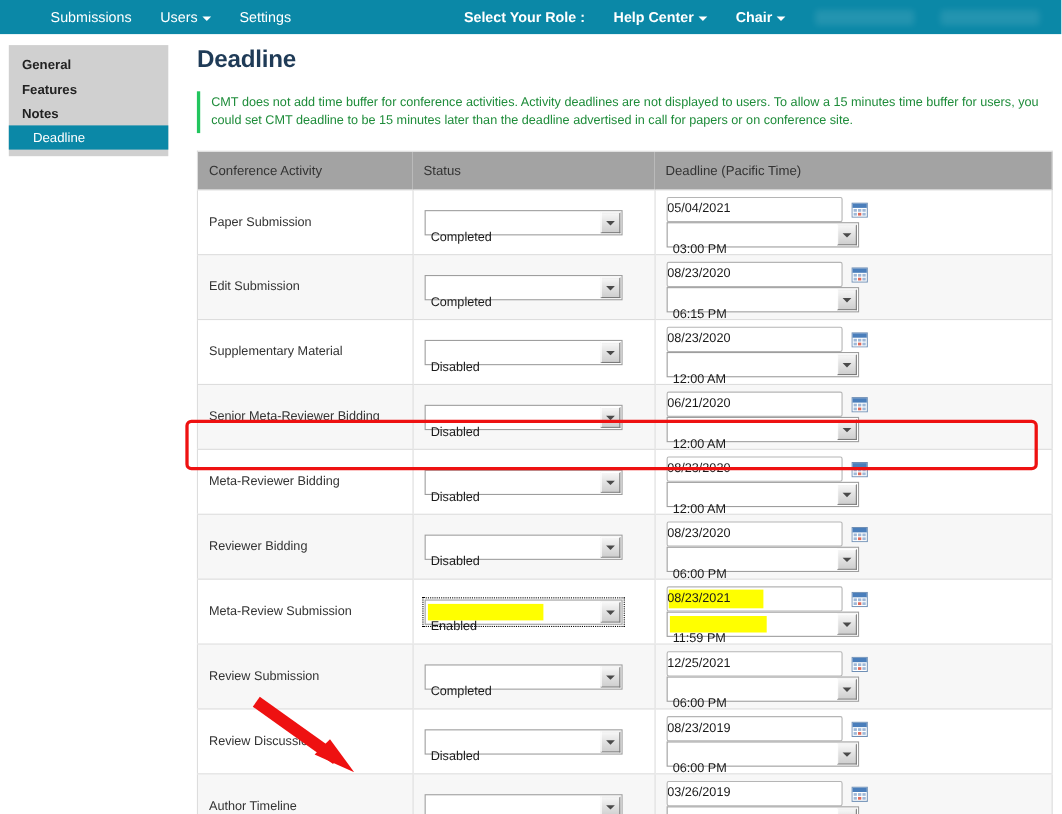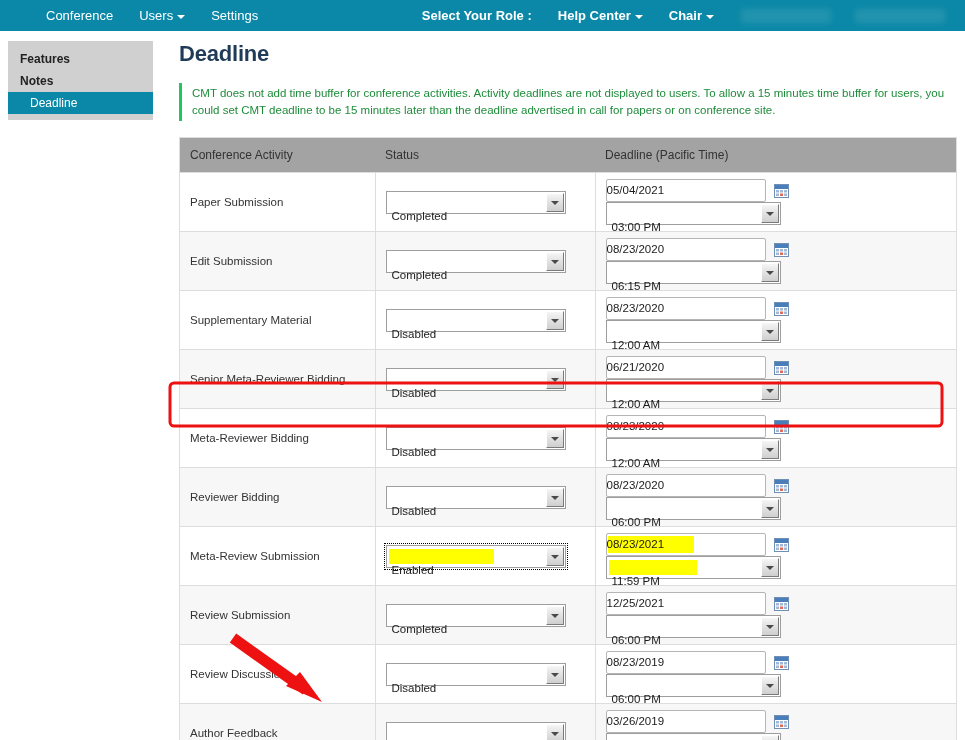--- a/index.html
+++ b/index.html
@@ -258,21 +258,21 @@
     pointer-events: none;
     z-index: 50;
   }
 </style>
 </head>
 <body>
 
 <div class="navbar">
   <div class="nav-left">
     <div class="nav-item">
-      <span>Conference</span>
+      <span>Submissions</span>
     </div>
     <div class="nav-item">
       <span>Users</span><span class="caret"></span>
     </div>
     <div class="nav-item">
       <span>Settings</span>
     </div>
   </div>
   <div class="nav-right">
     <div class="nav-item bold">
@@ -285,20 +285,23 @@
       <span>Chair</span><span class="caret"></span>
     </div>
     <div class="nav-redact a"></div>
     <div class="nav-redact b"></div>
   </div>
 </div>
 
 <div class="page">
 
   <div class="sidebar">
+    <div class="side-item">
+      <span>General</span>
+    </div>
     <div class="side-item">
       <span>Features</span>
     </div>
     <div class="side-item">
       <span>Notes</span>
     </div>
     <div class="side-item active">
       <span>Deadline</span>
     </div>
   </div>
@@ -438,21 +441,21 @@
                   <rect x="1" y="1" width="13" height="4" fill="#4a7ebb"></rect>
                   <rect x="2" y="6" width="3" height="2.5" fill="#9fb8d8"></rect>
                   <rect x="6" y="6" width="3" height="2.5" fill="#9fb8d8"></rect>
                   <rect x="10" y="6" width="3" height="2.5" fill="#9fb8d8"></rect>
                   <rect x="2" y="9.5" width="3" height="2.5" fill="#9fb8d8"></rect>
                   <rect x="6" y="9.5" width="3" height="2.5" fill="#e06a5a"></rect>
                   <rect x="10" y="9.5" width="3" height="2.5" fill="#9fb8d8"></rect>
                 </svg></span><div class="sel time"><span class="sel-txt">06:00 PM</span><span class="sel-btn"></span></div></td>
           </tr>
           <tr>
-            <td class="col-act"><span>Author Feedback</span></td>
+            <td class="col-act"><span>Author Timeline</span></td>
             <td class="cell-status"><div class="sel"><span class="sel-txt">Disabled</span><span class="sel-btn"></span></div></td>
             <td class="cell-deadline"><div class="txt"><span class="txt-val">03/26/2019</span></div><span class="cal-icon"><svg width="15" height="14" viewBox="0 0 15 14">
                   <rect x="0.5" y="0.5" width="14" height="13" fill="#ffffff" stroke="#6f8fb5"></rect>
                   <rect x="1" y="1" width="13" height="4" fill="#4a7ebb"></rect>
                   <rect x="2" y="6" width="3" height="2.5" fill="#9fb8d8"></rect>
                   <rect x="6" y="6" width="3" height="2.5" fill="#9fb8d8"></rect>
                   <rect x="10" y="6" width="3" height="2.5" fill="#9fb8d8"></rect>
                   <rect x="2" y="9.5" width="3" height="2.5" fill="#9fb8d8"></rect>
                   <rect x="6" y="9.5" width="3" height="2.5" fill="#e06a5a"></rect>
                   <rect x="10" y="9.5" width="3" height="2.5" fill="#9fb8d8"></rect>

